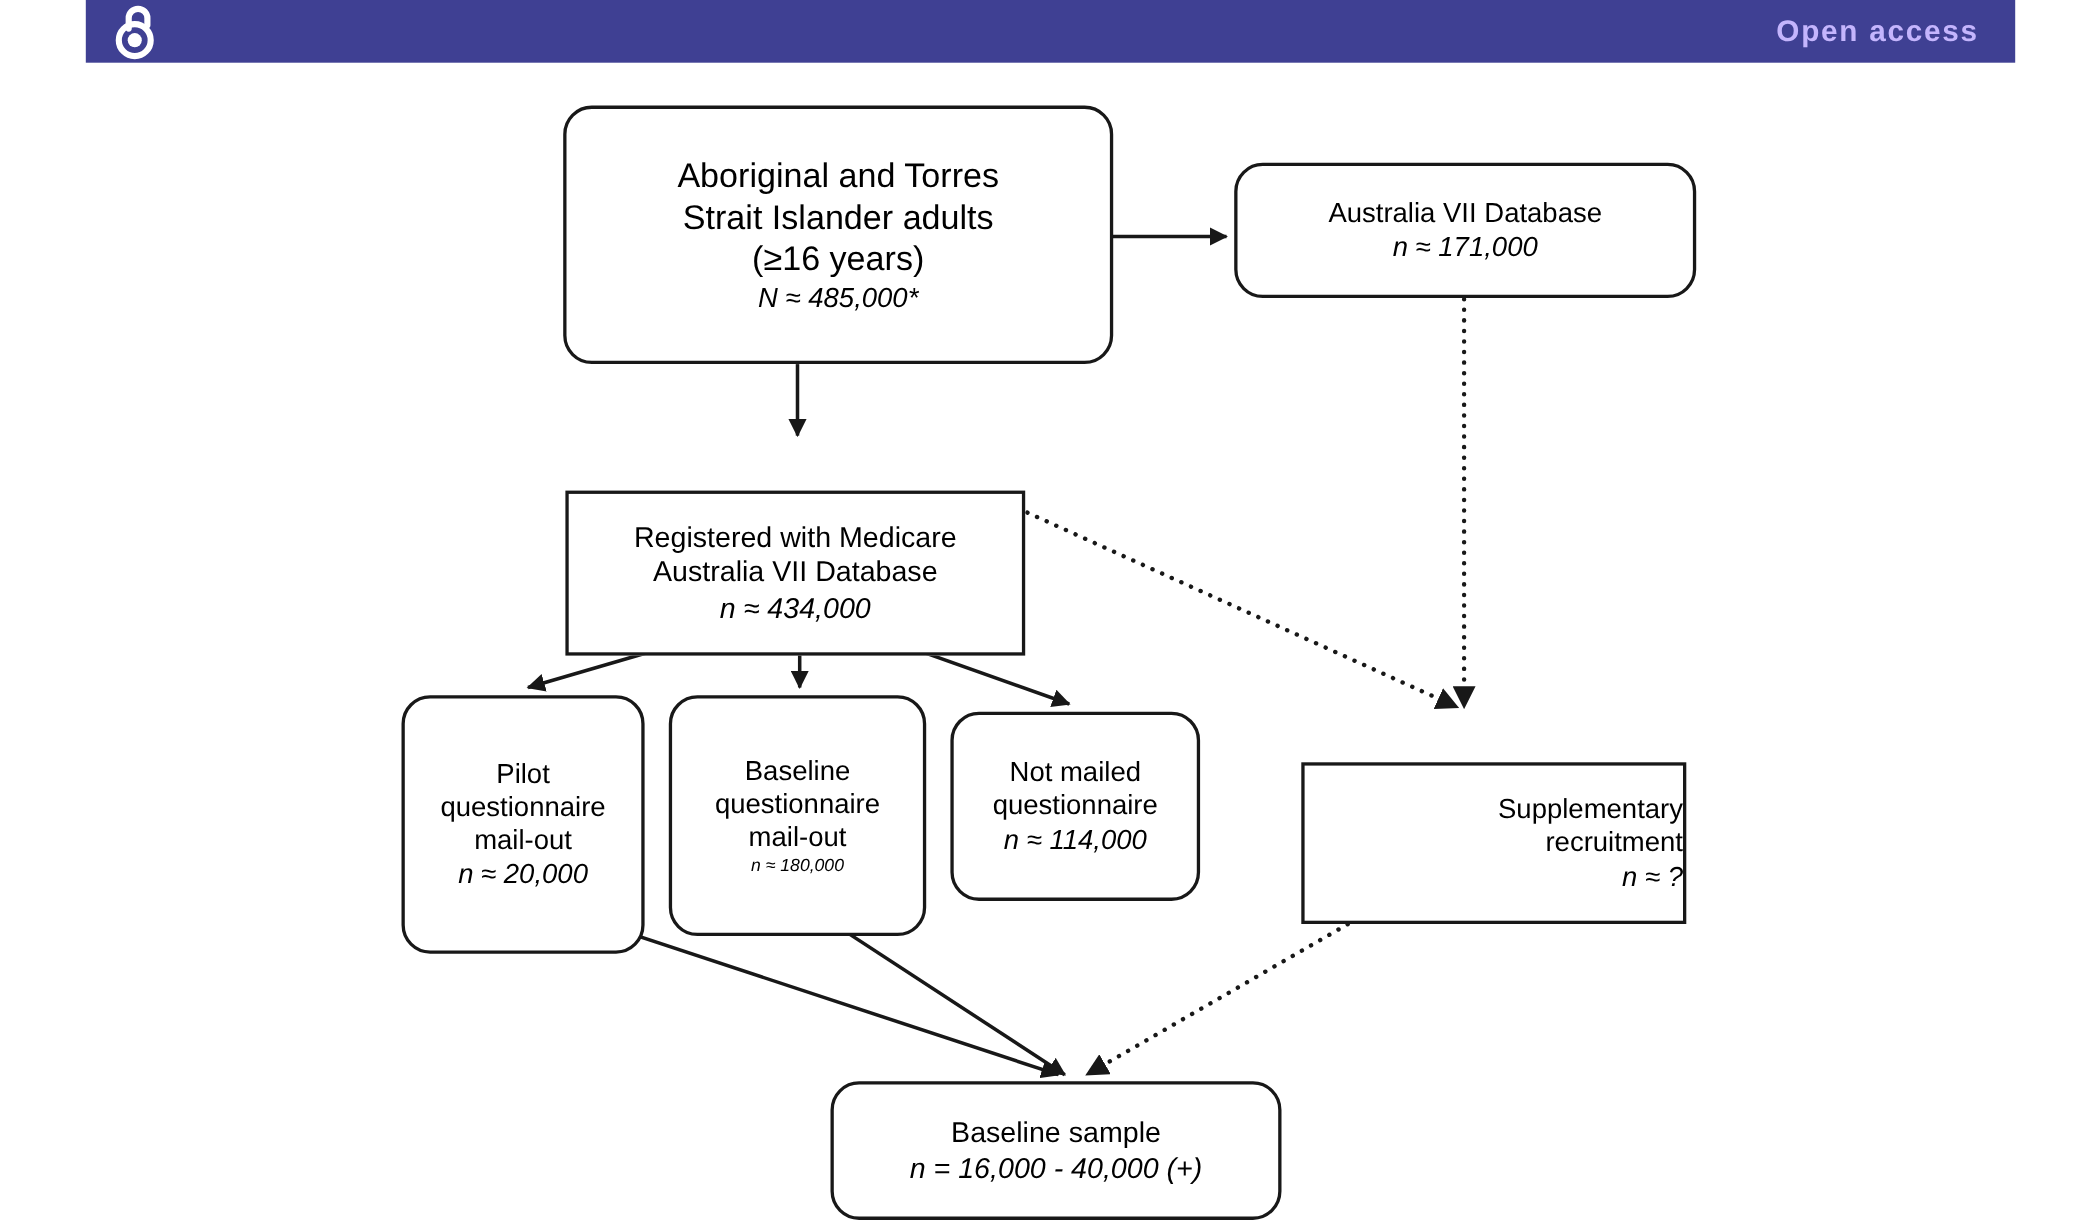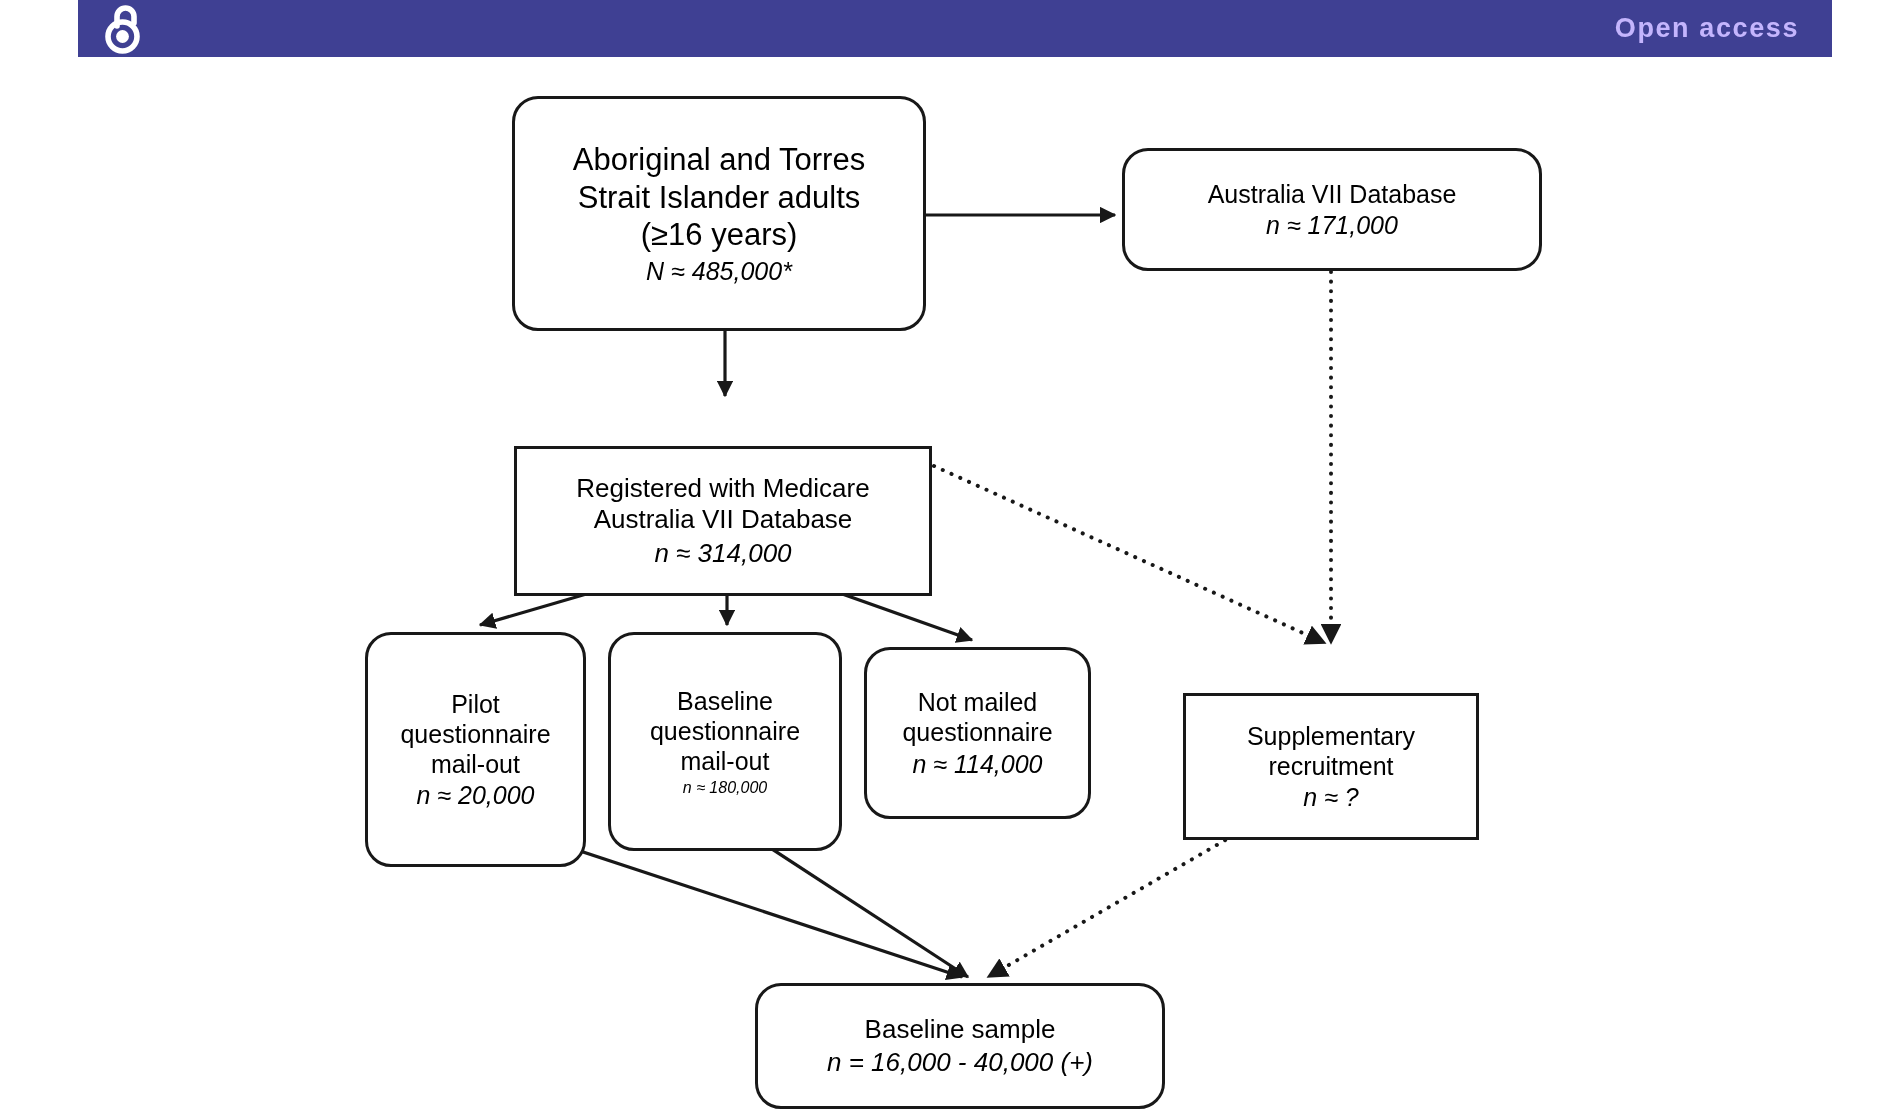--- a/index.html
+++ b/index.html
@@ -77,39 +77,39 @@
   .node.square  { border-radius: 0px; margin-top: 43px; }
 
   .node .tl { display: block; white-space: nowrap; }
   .node .num {
     display: block;
     font-style: italic;
     white-space: nowrap;
   }
 
   
-  #node-population        { left: 512px; top: 96px;  width: 414px; height: 235px; font-size: 31px; }
+  #node-population        { left: 512px; top: 96px;  width: 500px; height: 235px; font-size: 31px; }
   #node-population .num   { font-size: 25px; margin-top: 2px; }
 
   #node-not-registered      { left: 1122px; top: 148px; width: 420px; height: 123px; font-size: 25px; }
   #node-not-registered .num { font-size: 25px; margin-top: 1px; }
 
   #node-registered        { left: 514px; top: 403px; width: 418px; height: 150px; font-size: 26px; }
   #node-registered .num   { font-size: 26px; margin-top: 2px; }
 
   #node-pilot             { left: 365px; top: 632px; width: 221px; height: 235px; font-size: 25px; }
   #node-pilot .num        { font-size: 25px; margin-top: 1px; }
 
   #node-baseline-mailout      { left: 608px; top: 632px; width: 234px; height: 219px; font-size: 25px; }
   #node-baseline-mailout .num { font-size: 16px; margin-top: 1px; }
 
   #node-not-mailed        { left: 864px; top: 647px; width: 227px; height: 172px; font-size: 25px; }
   #node-not-mailed .num   { font-size: 25px; margin-top: 1px; text-align: right; }
 
-  #node-supplementary      { left: 1183px; top: 650px; width: 296px; height: 147px; font-size: 25px; }
+  #node-supplementary      { left: 1183px; top: 650px; width: 350px; height: 147px; font-size: 25px; align-items: flex-end; }
   #node-supplementary .num { font-size: 25px; margin-top: 1px; }
 
   #node-baseline-sample      { left: 755px; top: 983px; width: 410px; height: 126px; font-size: 26px; }
   #node-baseline-sample .num { font-size: 26px; margin-top: 2px; }
 </style>
 </head>
 <body>
 
 <div id="oa-band">
   <span id="oa-lock">
@@ -166,21 +166,21 @@
   </div>
 
   <div class="node rounded" id="node-not-registered">
     <span class="tl">Australia VII Database</span>
     <span class="num">n ≈ 171,000</span>
   </div>
 
   <div class="node square" id="node-registered">
     <span class="tl">Registered with Medicare</span>
     <span class="tl">Australia VII Database</span>
-    <span class="num">n ≈ 314,000</span>
+    <span class="num">n ≈ 434,000</span>
   </div>
 
   <div class="node rounded" id="node-pilot">
     <span class="tl">Pilot</span>
     <span class="tl">questionnaire</span>
     <span class="tl">mail-out</span>
     <span class="num">n ≈ 20,000</span>
   </div>
 
   <div class="node rounded" id="node-baseline-mailout">

